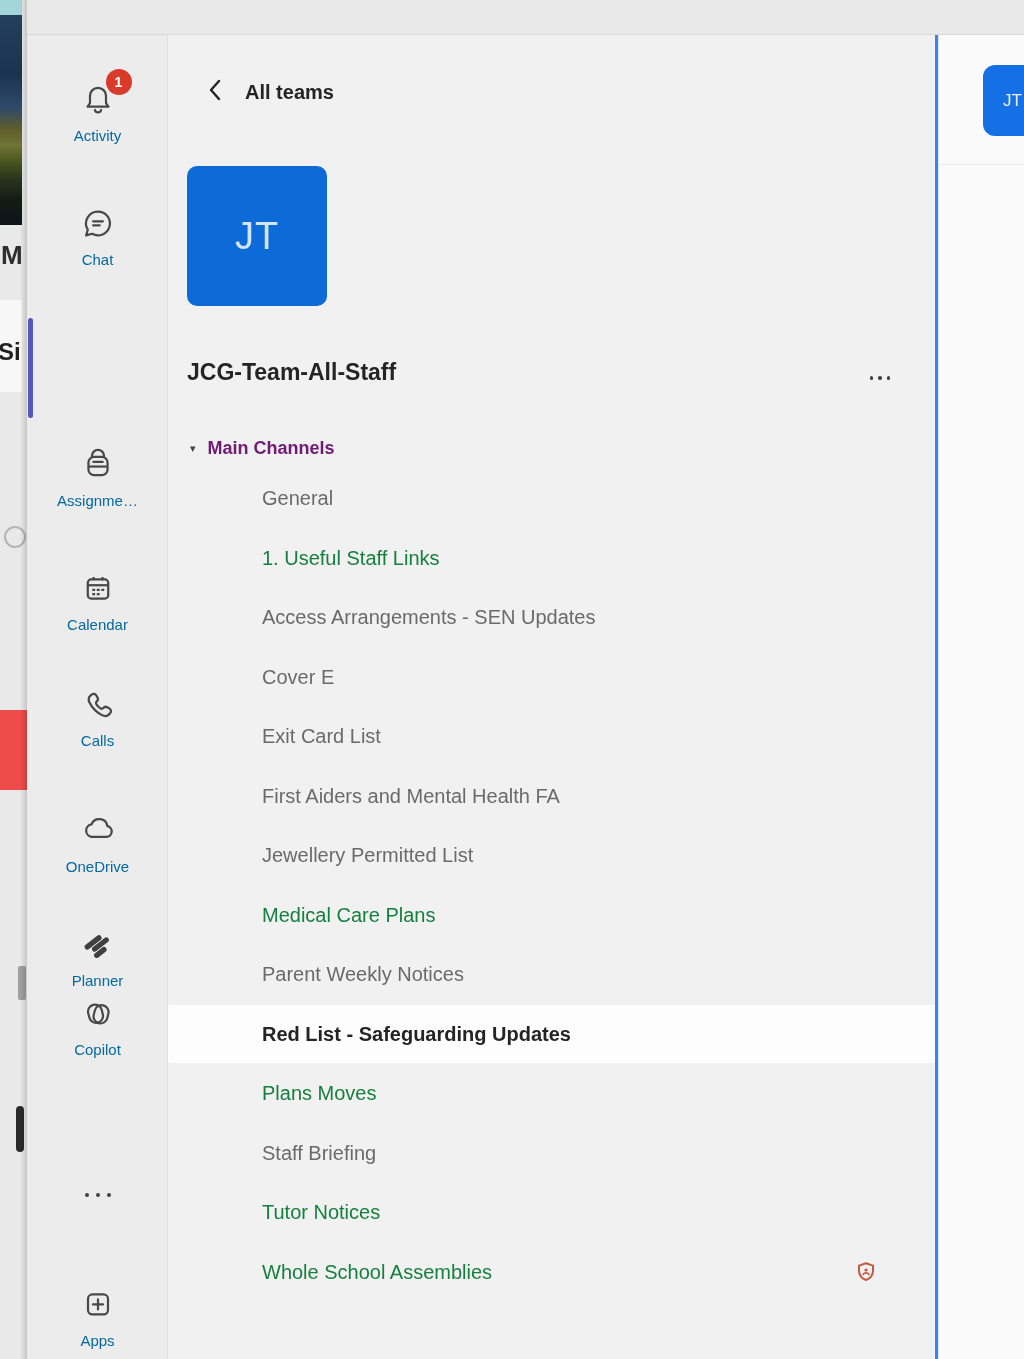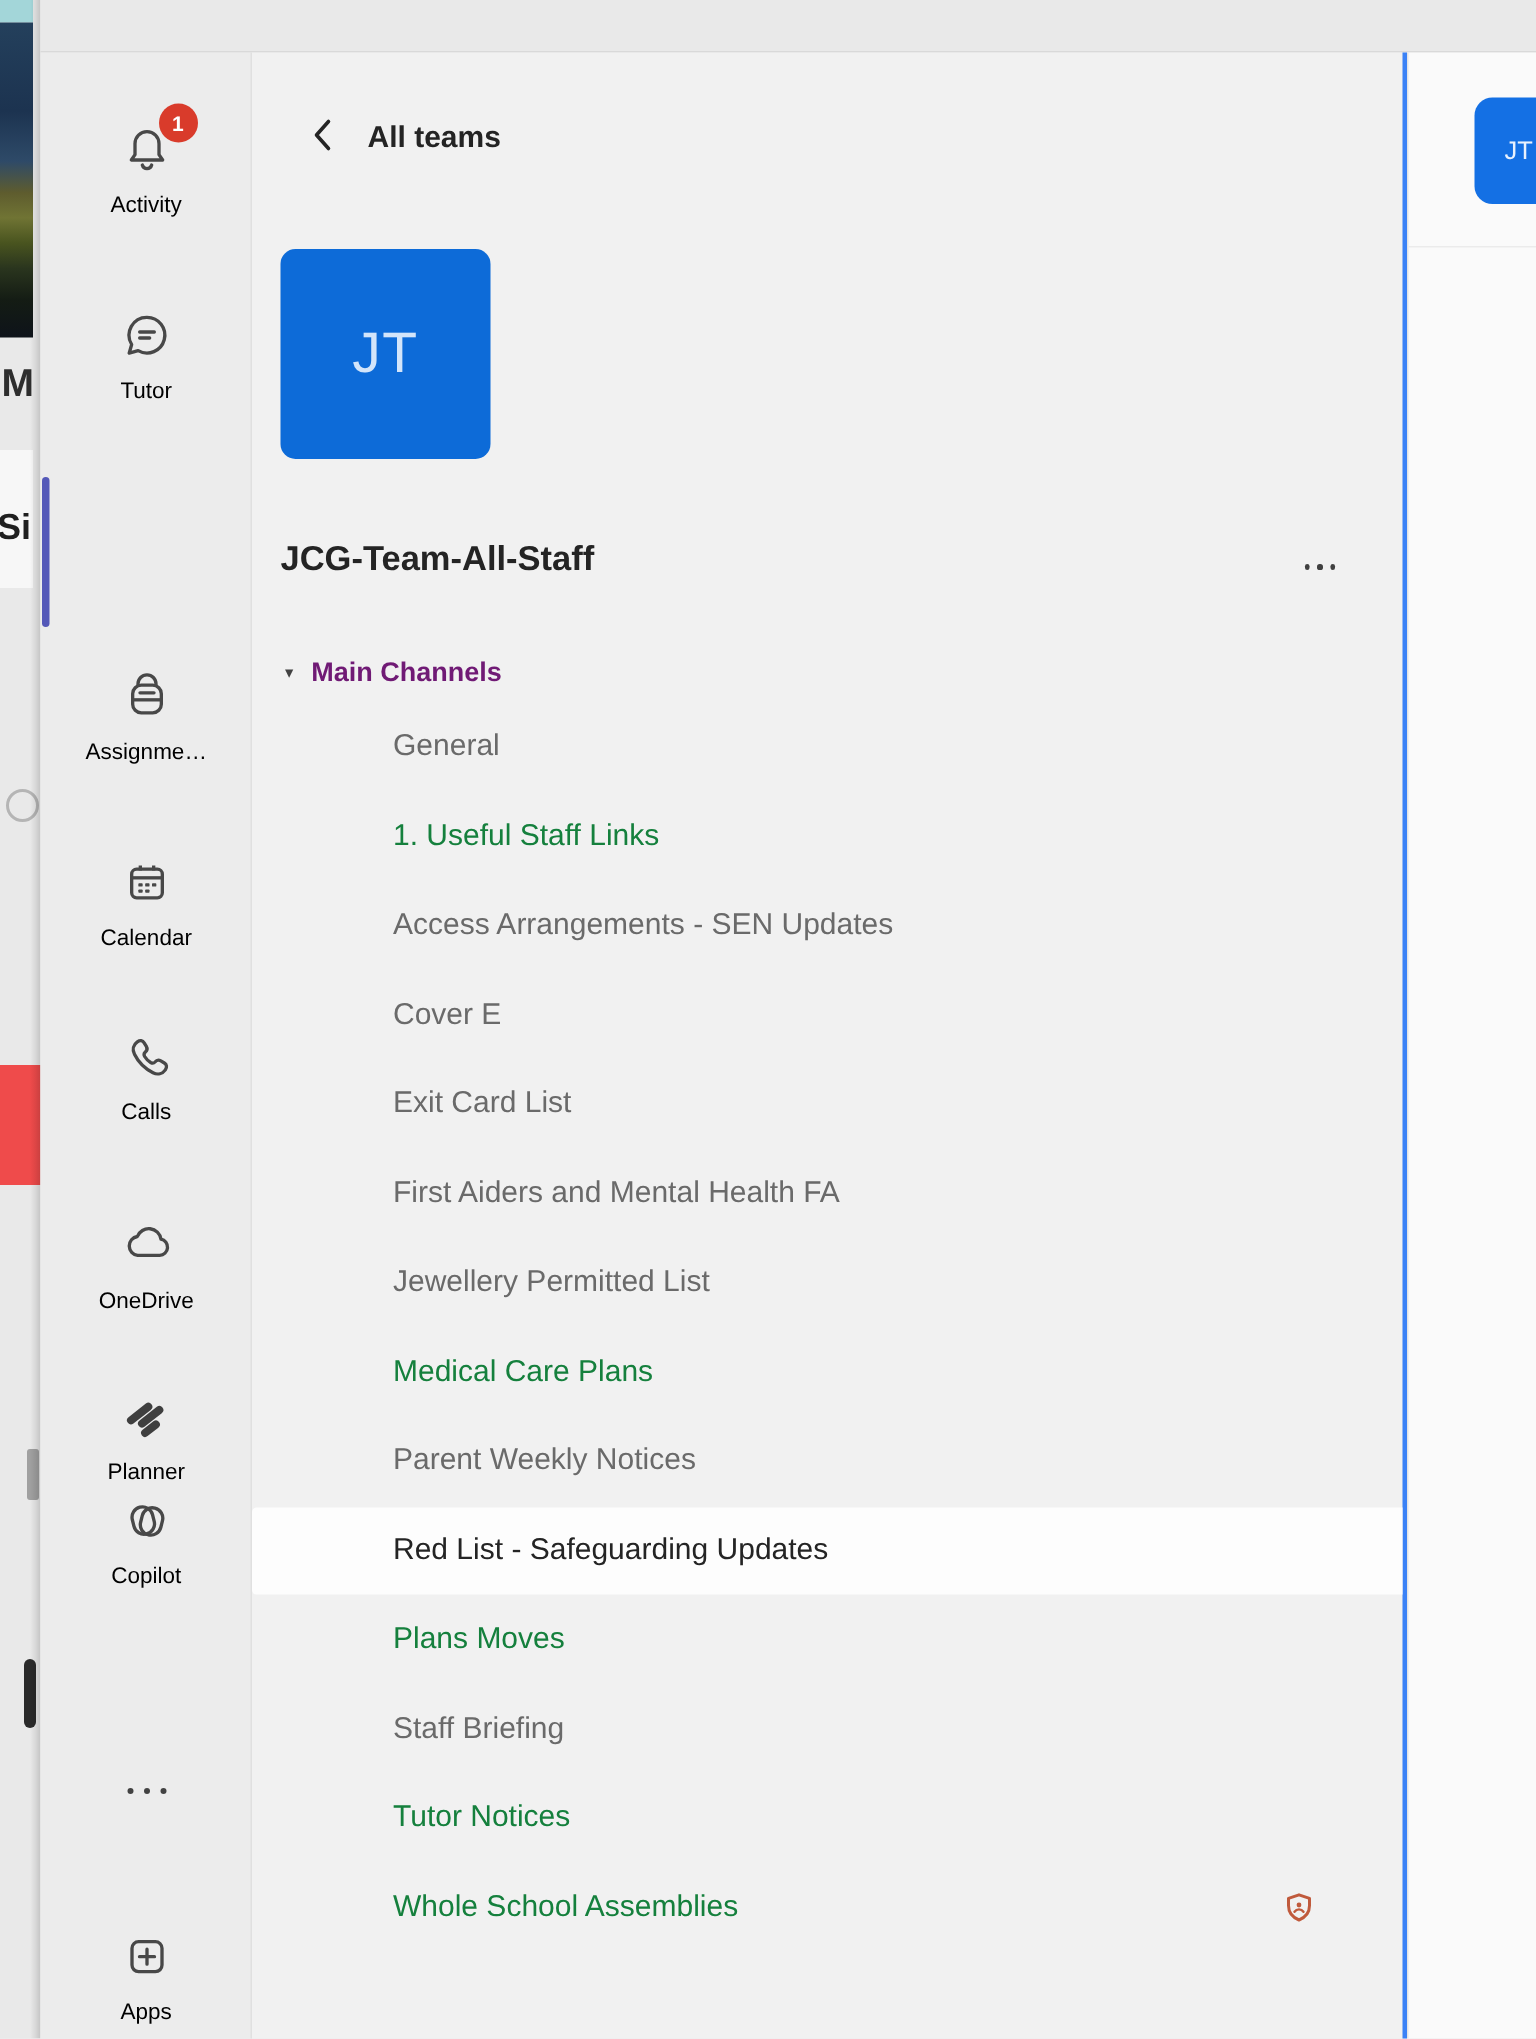--- a/index.html
+++ b/index.html
@@ -22,21 +22,21 @@
   .bg-strip .dark-mark{position:absolute;left:16px;top:1106px;width:8px;height:46px;background:#2a2a2a;border-radius:4px;}
   .bg-strip .edge-shadow{position:absolute;right:0;top:0;width:7px;height:100%;
     background:linear-gradient(90deg,rgba(0,0,0,0) 0%,rgba(0,0,0,0.08) 55%,rgba(0,0,0,0.16) 100%);}
   
   .top-bar{position:absolute;left:27px;top:0;right:0;height:34px;background:#e9e9e9;border-bottom:1px solid #d9d9d9;}
   
   .rail{position:absolute;left:27px;top:35px;width:141px;height:1324px;background:#ececec;border-right:1px solid #e0e0e0;box-sizing:border-box;}
   .rail-item{position:absolute;left:0;width:141px;text-align:center;cursor:pointer;}
   .rail-icon{position:relative;display:inline-block;width:40px;height:42px;}
   .rail-icon svg{display:block;margin:0 auto;}
-  .rail-label{font-size:15px;color:#000000;margin-top:2px;white-space:nowrap;}
+  .rail-label{font-size:15px;color:#0369a1;margin-top:2px;white-space:nowrap;}
   .rail-item.active .rail-label{color:#5458b8;}
   .sel-bar{position:absolute;left:1px;top:283px;width:5px;height:100px;border-radius:3px;background:#5458b8;}
   .badge{position:absolute;top:-10px;right:-14px;width:26px;height:26px;border-radius:50%;
     background:#d93b2b;color:#ffffff;font-size:14px;font-weight:700;line-height:26px;text-align:center;}
   .more-dots{display:inline-flex;gap:7px;padding:8px 0;}
   .more-dots i{width:4px;height:4px;border-radius:50%;background:#424242;}
   
   .channel-pane{position:absolute;left:168px;top:35px;width:770px;height:1324px;background:#f1f1f1;border-right:3px solid #3b82f6;box-sizing:border-box;overflow:hidden;}
   .back-row{position:absolute;left:40px;top:42px;height:30px;display:flex;align-items:center;gap:24px;cursor:pointer;}
   .back-row .back-label{font-size:20px;font-weight:700;color:#242424;}
@@ -47,21 +47,21 @@
   .team-options i{width:3.5px;height:3.5px;border-radius:50%;background:#404040;}
   .section-head{position:absolute;left:22px;height:28px;display:flex;align-items:center;gap:12px;cursor:pointer;}
   .section-head .tri{font-size:11px;color:#424242;}
   .section-head .sec-label{font-size:18px;font-weight:600;color:#701a75;white-space:nowrap;}
   .section-head.main{top:399px;}
   .ch-row{position:absolute;left:0;width:770px;height:58px;cursor:pointer;}
   .ch-label{position:absolute;left:94px;top:50%;transform:translateY(-50%);font-size:20px;white-space:nowrap;}
   .ch-row.dim .ch-label{color:#6a6a6a;font-weight:400;}
   .ch-row.bold .ch-label{color:#15803d;font-weight:400;}
   .ch-row.selected{background:#fdfdfd;border-radius:3px;}
-  .ch-row.selected .ch-label{color:#242424;font-weight:400;text-align:center;}
+  .ch-row.selected .ch-label{color:#242424;font-weight:700;text-align:center;}
   .ch-trailing{position:absolute;left:686px;top:50%;transform:translateY(-50%);width:24px;height:24px;}
   
   .content-pane{position:absolute;left:938px;top:35px;width:86px;height:1324px;background:#fafafa;border-left:1px solid #e3e3e3;box-sizing:border-box;overflow:hidden;}
   .content-divider{position:absolute;left:0;top:129px;width:86px;border-top:1px solid #ebebeb;}
   .profile-btn{position:absolute;left:44px;top:30px;width:120px;height:71px;border-radius:12px;background:#1470e4;
     color:#e8f1fd;font-size:17px;display:flex;align-items:center;padding-left:20px;box-sizing:border-box;cursor:pointer;}
 </style>
 </head>
 <body>
 
@@ -94,21 +94,21 @@
     <div class="rail-label">Activity</div>
   </div>
 
   <div class="rail-item" style="top:168px">
     <span class="rail-icon">
       <svg width="40" height="42" viewBox="0 0 36 36">
           <path d="M18 6.8a10.7 10.7 0 1 1-5.3 20l-5.4 1.5 1.5-5.2A10.7 10.7 0 0 1 18 6.8z" fill="none" stroke="#484848" stroke-width="2" stroke-linejoin="round"></path>
           <path d="M13.6 15.6h8.8M13.6 19.2h6" fill="none" stroke="#484848" stroke-width="2" stroke-linecap="round"></path>
         </svg>
     </span>
-    <div class="rail-label">Tutor</div>
+    <div class="rail-label">Chat</div>
   </div>
 
 
   <div class="rail-item" style="top:409px">
     <span class="rail-icon">
       <svg width="40" height="42" viewBox="0 0 36 36">
           <path d="M12.6 11.4V9.8a5.4 5.4 0 0 1 10.8 0v1.6" fill="none" stroke="#484848" stroke-width="2"></path>
           <rect x="9.4" y="10.6" width="17.2" height="16.6" rx="5.2" fill="none" stroke="#484848" stroke-width="2"></rect>
           <path d="M9.4 19.4h17.2" stroke="#484848" stroke-width="2"></path>
           <path d="M13.8 15.2h8.4" stroke="#484848" stroke-width="2" stroke-linecap="round"></path>

